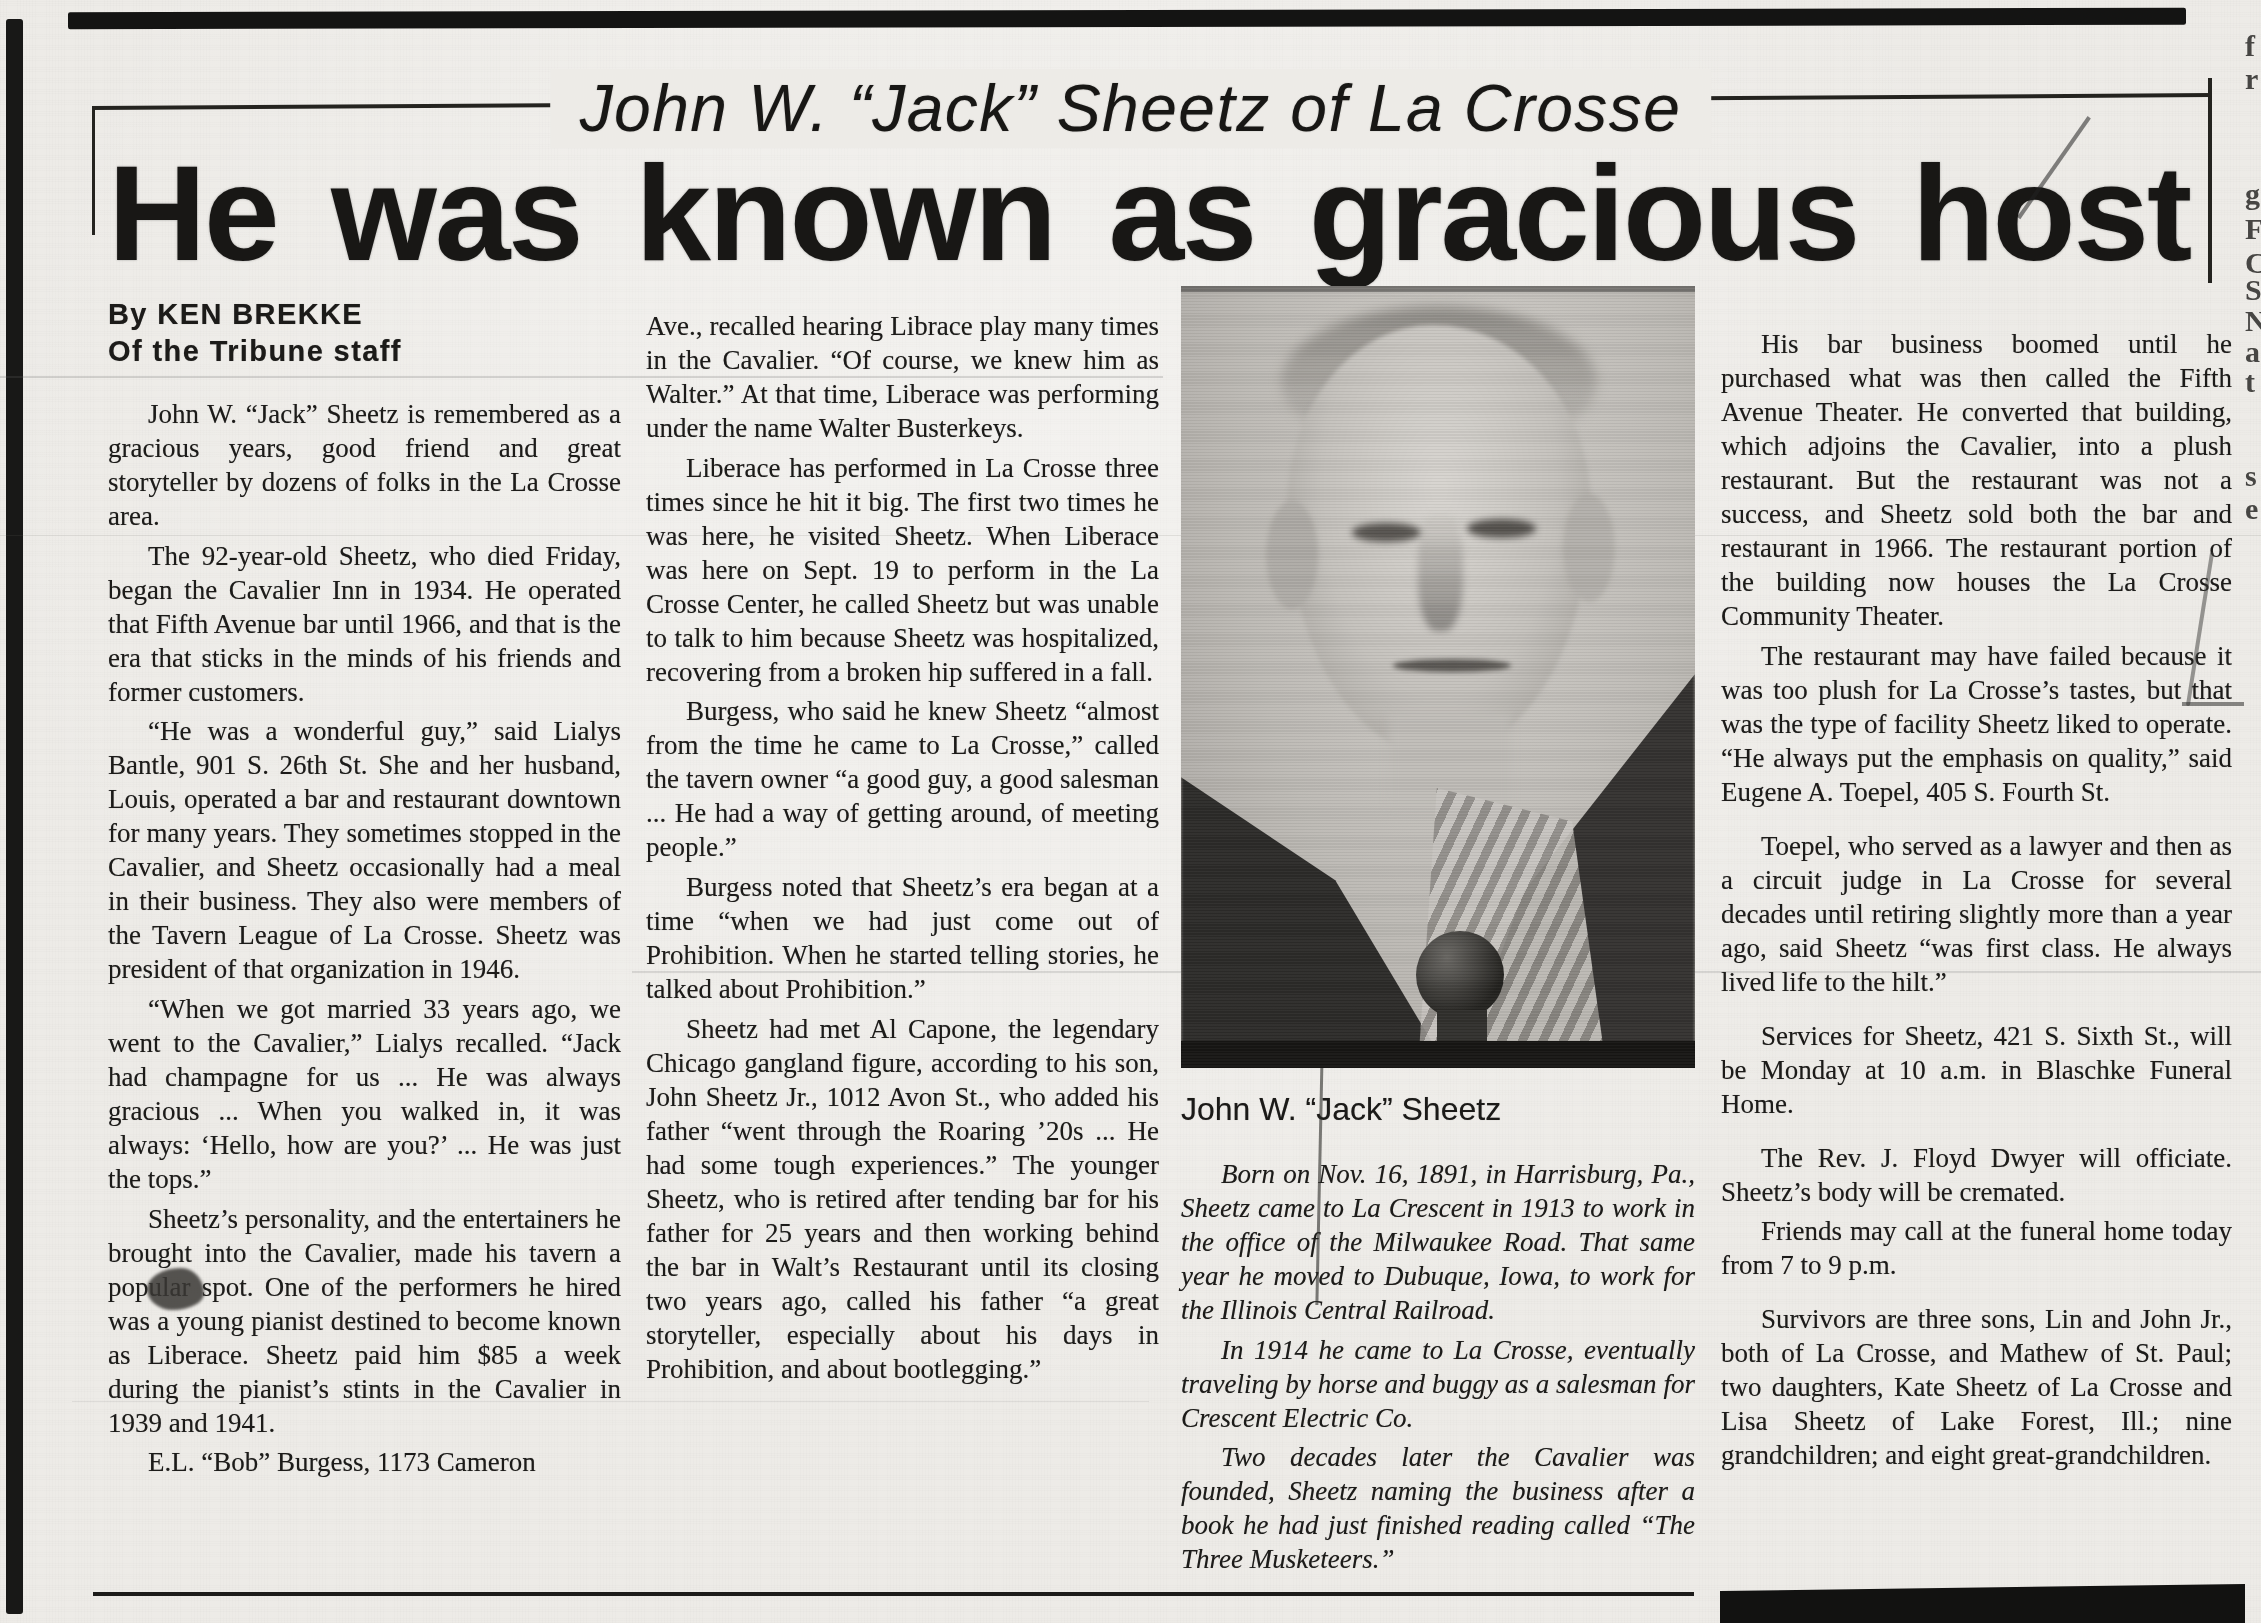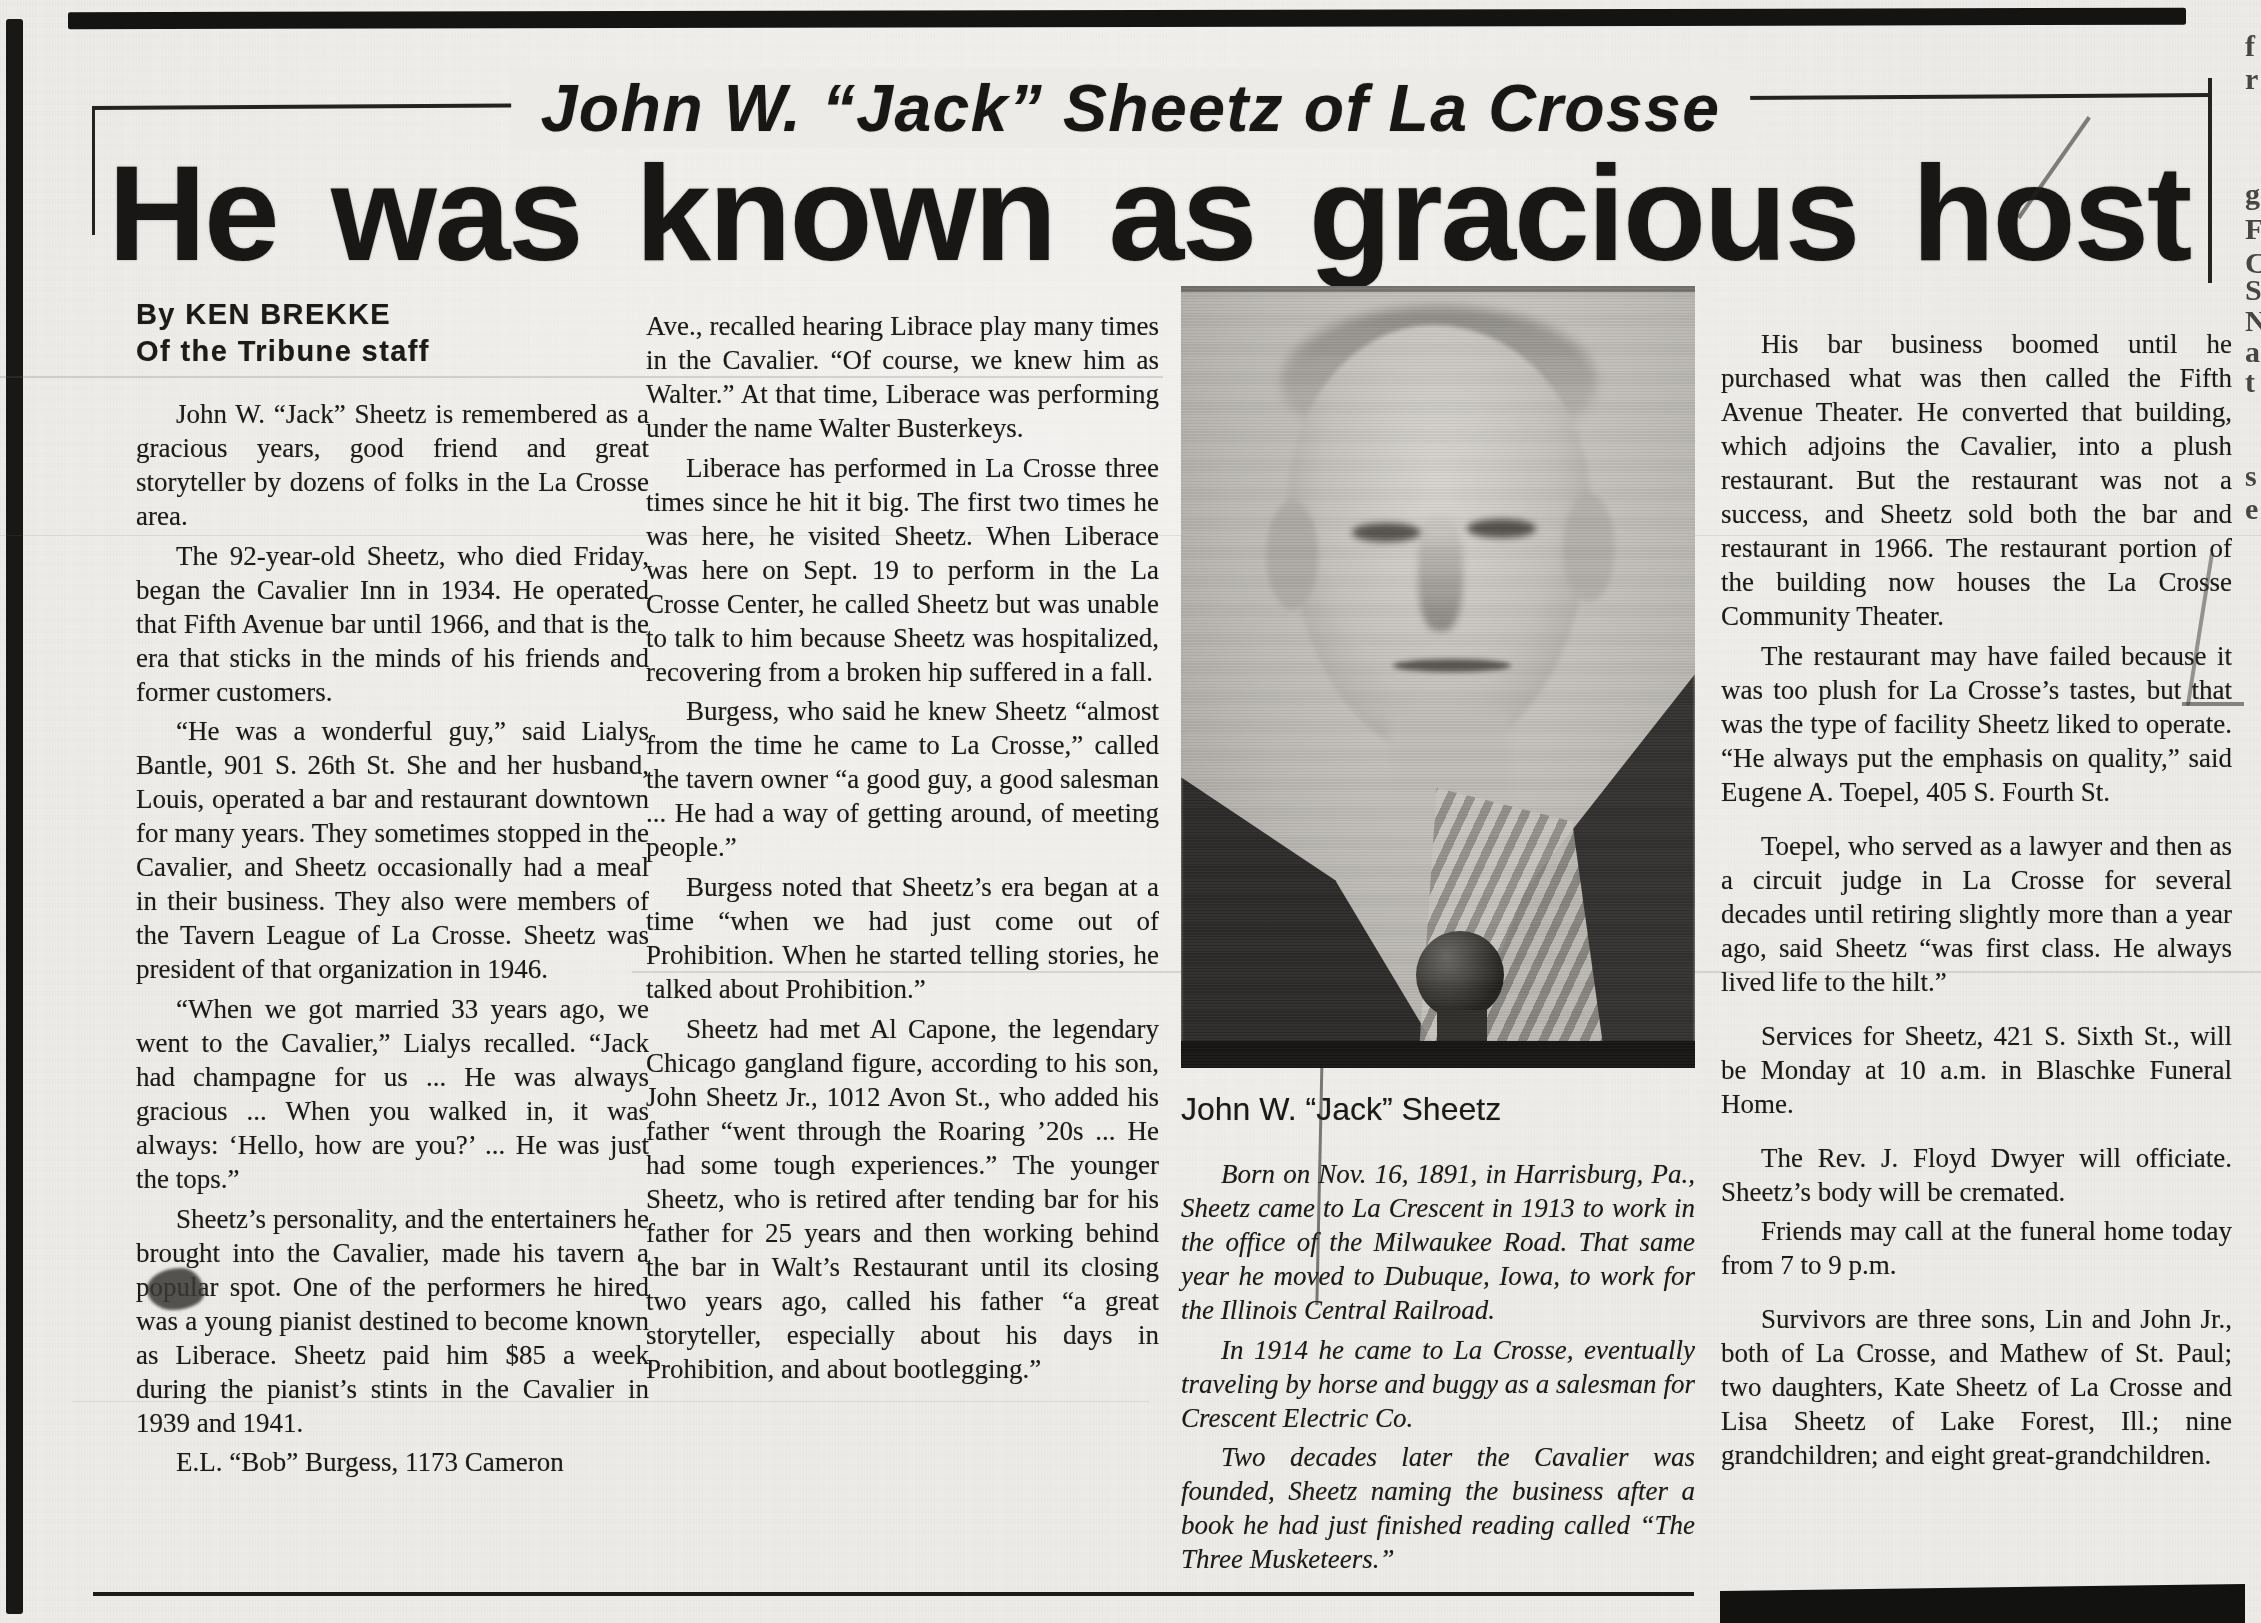--- a/index.html
+++ b/index.html
@@ -25,38 +25,38 @@
   .bar-bottomright{position:absolute;left:1720px;top:1584px;width:525px;height:39px;background:#121211;clip-path:polygon(0 18%,100% 0,100% 100%,0 100%);}
   .streak{position:absolute;background:#6b6a67;pointer-events:none;}
   .streak1{left:0;top:376px;width:1163px;height:2.2px;opacity:.22;}
   .streak2{left:0;top:535px;width:2261px;height:1.4px;opacity:.15;}
   .streak3{left:632px;top:971px;width:1630px;height:2.2px;opacity:.18;}
   .streak4{left:72px;top:1401px;width:1077px;height:1.4px;opacity:.12;}
   
   .kicker{
     position:absolute;left:50%;top:69px;transform:translateX(-50%);
     padding:0 30px;background:#edebe7;white-space:nowrap;
-    font-family:"Liberation Sans",sans-serif;font-style:italic;font-weight:bold;
+    font-family:"Liberation Sans",sans-serif;font-style:italic;font-weight:normal;
     font-size:66px;line-height:79px;letter-spacing:1.4px;color:#181715;
     text-shadow:0 0 1.4px rgba(20,20,20,.3);
   }
   .headline{
     position:absolute;left:108px;top:141px;width:2082px;
     font-family:"Liberation Sans",sans-serif;font-weight:bold;
     font-size:136px;line-height:144px;letter-spacing:-2.2px;color:#181715;
     text-align:justify;text-align-last:justify;
     text-shadow:0 0 2.2px rgba(20,20,20,.35);
   }
   
   .col{position:absolute;width:513px;}
   .col p{margin:0 0 5.7px 0;font-size:27px;line-height:34px;text-align:justify;text-indent:40px;
          text-shadow:0 0 0.7px rgba(20,20,20,.4);}
   .p-noindent{text-indent:0 !important;}
   .p-gap{margin-top:20px !important;}
-  .col1{left:108px;top:296px;margin-left:28px;}
+  .col1{left:108px;top:296px;}
   .col2{left:646px;top:309px;}
   .col3{left:1181px;top:1157px;width:514px;font-style:italic;}
   .col4{left:1721px;top:327px;width:511px;}
   .byline{font-family:"Liberation Sans",sans-serif;font-weight:bold;font-size:29px;line-height:37px;
           letter-spacing:1.4px;margin-bottom:27px;text-shadow:0 0 0.7px rgba(20,20,20,.45);}
   
   .photo{position:absolute;left:1181px;top:286px;width:514px;height:782px;overflow:hidden;
          background:radial-gradient(ellipse at 55% 28%, #cfccc7 0%, #bdbab5 55%, #a8a5a0 100%);}
   .photo *{position:absolute;}
   .ph-grain{left:0;top:0;right:0;bottom:0;background:repeating-linear-gradient(0deg, rgba(0,0,0,.05) 0 1.4px, rgba(255,255,255,.03) 1.4px 2.9px);z-index:9;}

